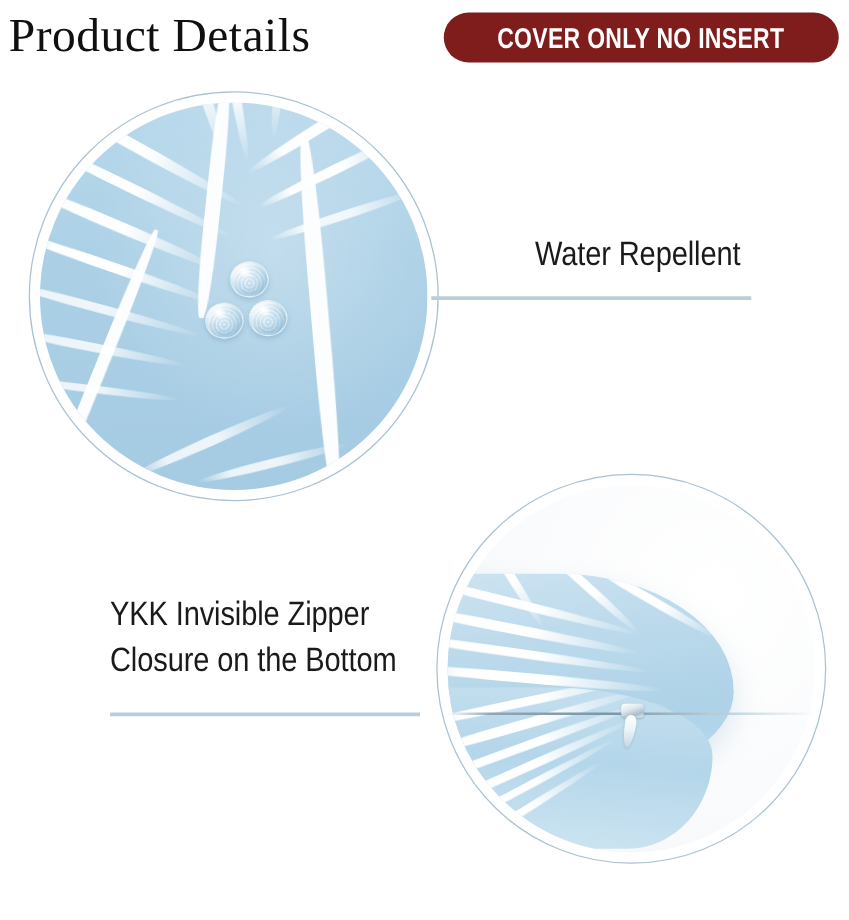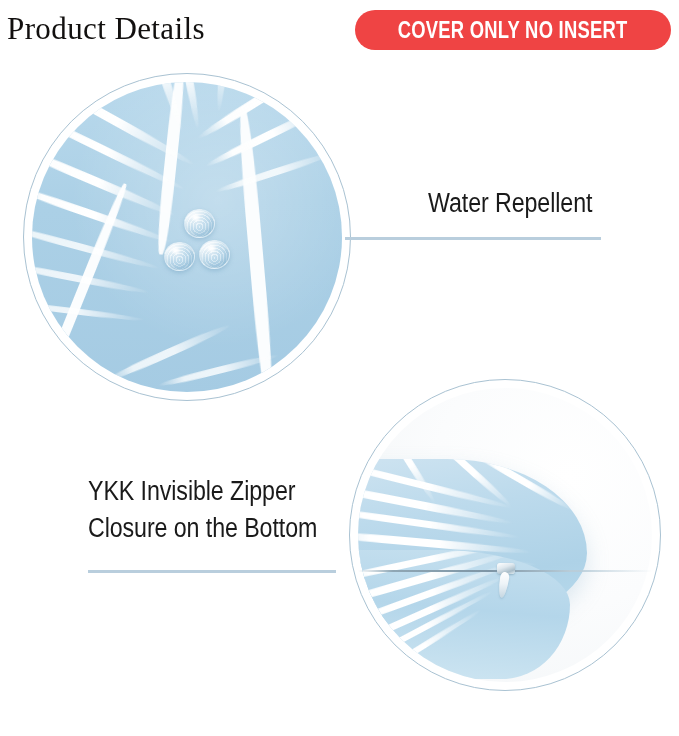--- a/index.html
+++ b/index.html
@@ -22,35 +22,35 @@
     inset: 0;
     background: #ffffff;
   }
 
   
   .page-title {
     position: absolute;
     left: 7px;
     top: 5px;
     font-family: "Liberation Serif", "DejaVu Serif", serif;
-    font-size: 31px;
+    font-size: 38px;
     line-height: 48px;
     color: #12100f;
     letter-spacing: 0.4px;
     white-space: nowrap;
   }
 
   .badge {
     position: absolute;
     left: 355px;
     top: 10px;
     width: 316px;
     height: 40px;
     border-radius: 20px;
-    background: #ef4444;
+    background: #7f1d1d;
     display: flex;
     align-items: center;
     justify-content: center;
   }
   .badge-label {
     color: #ffffff;
     font-size: 23px;
     line-height: 23px;
     font-weight: 700;
     letter-spacing: 0.3px;

